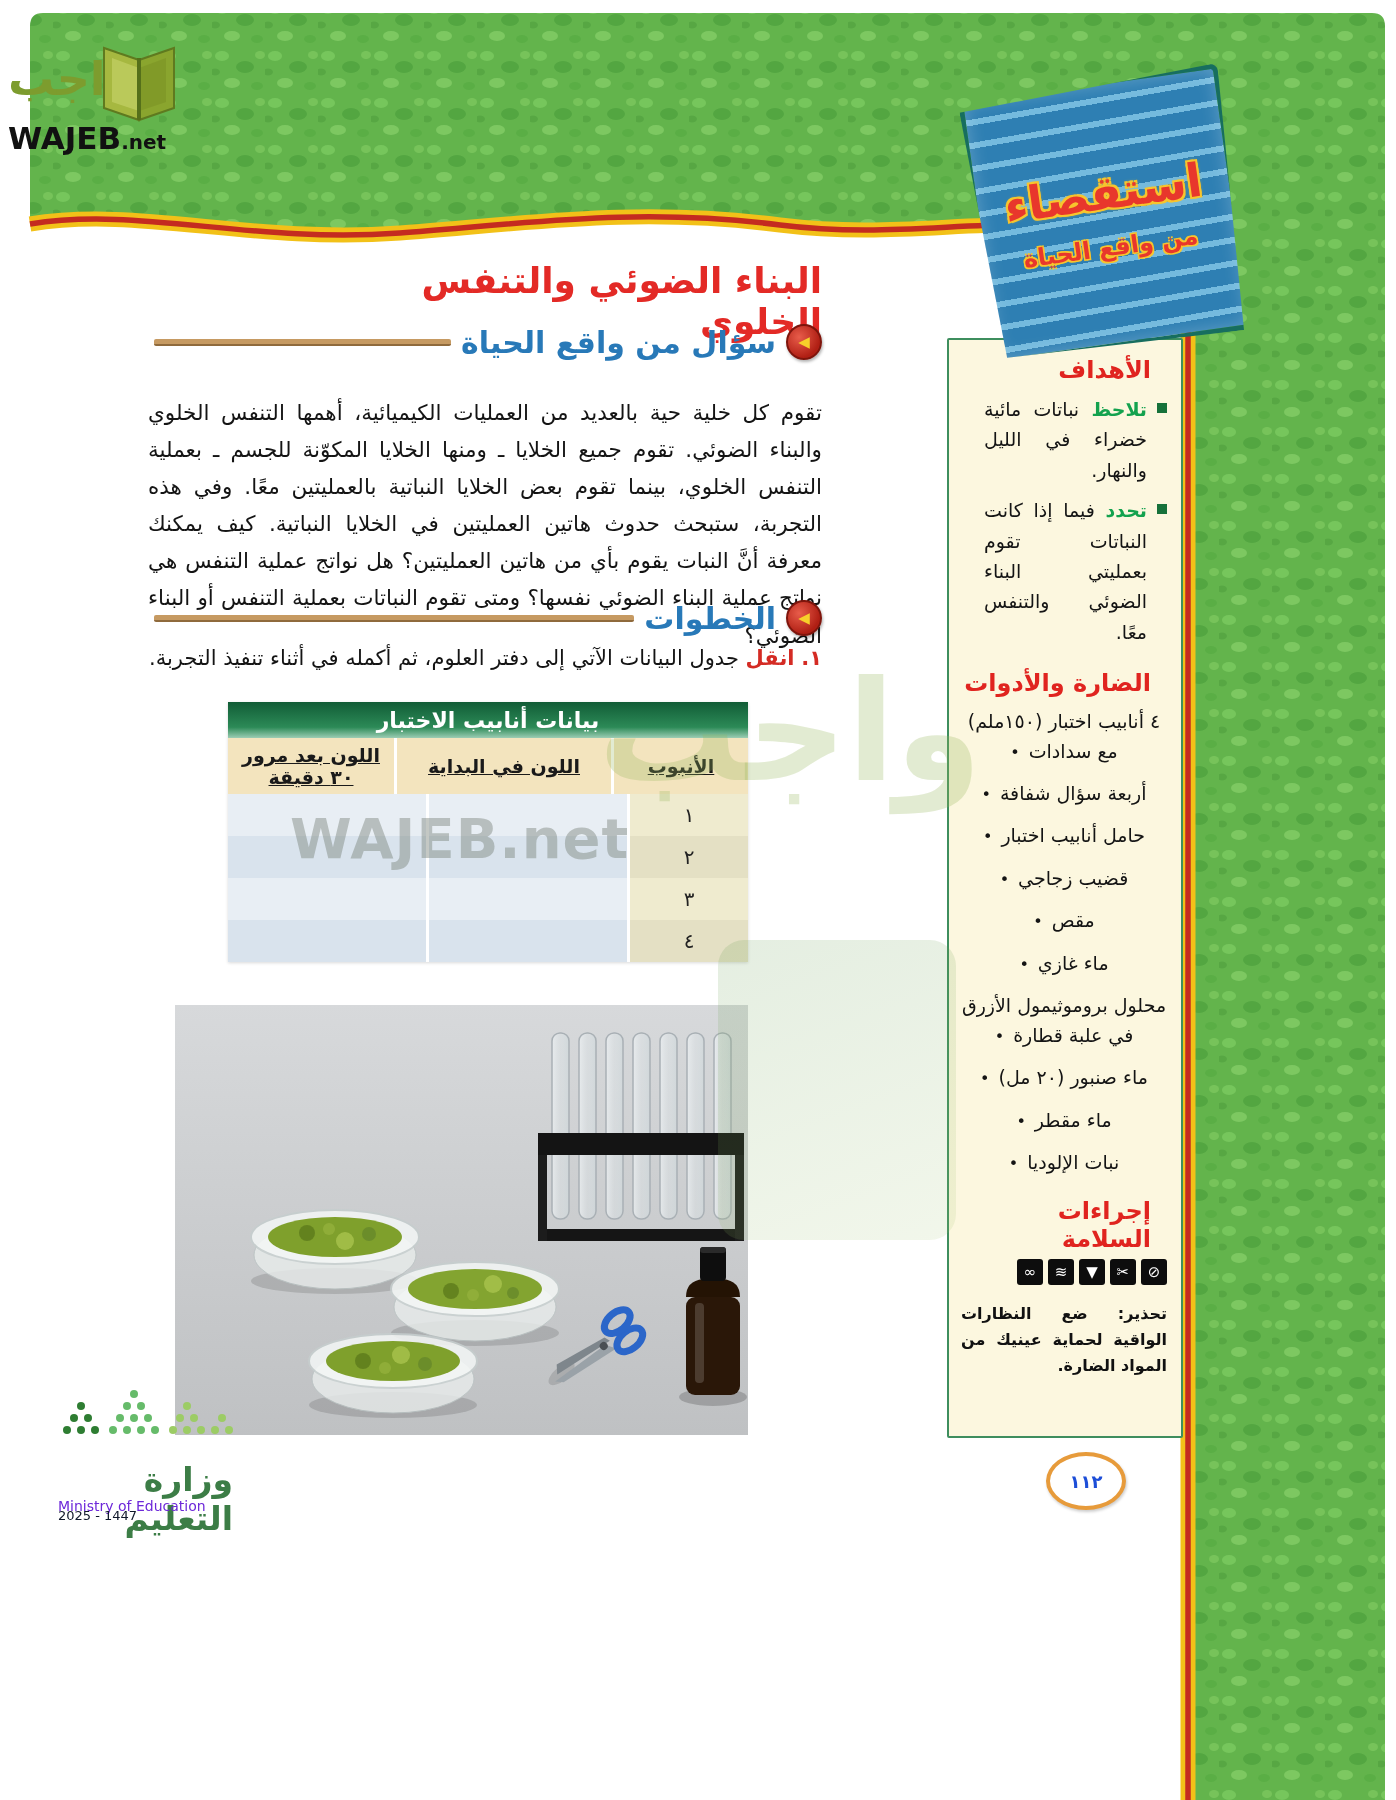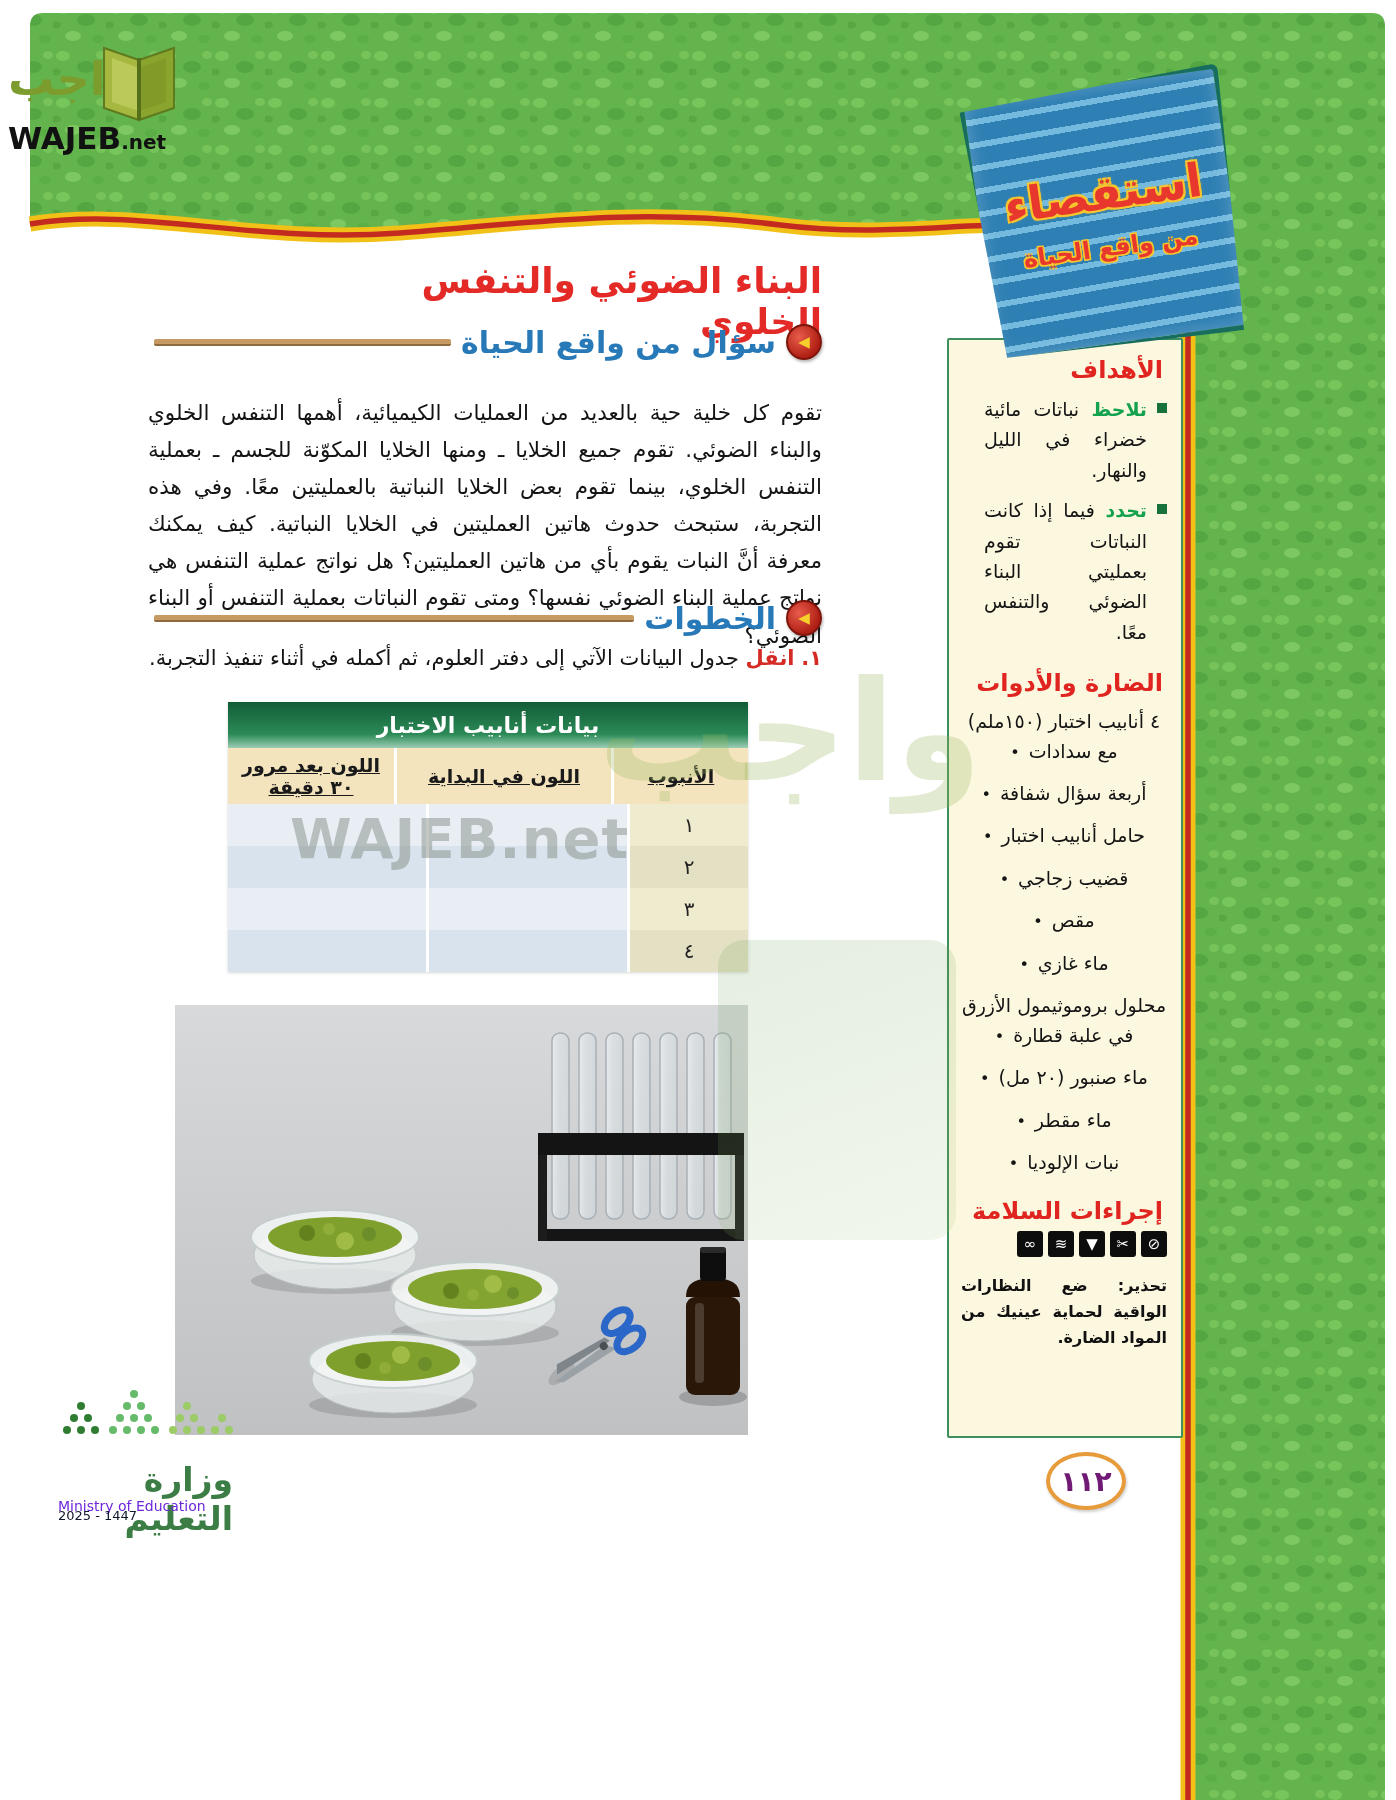--- a/index.html
+++ b/index.html
@@ -44,41 +44,41 @@
     background:radial-gradient(circle at 35% 35%, #e85c4a, #b01f14 70%);
     border:2px solid #7e150c;display:flex;align-items:center;justify-content:center;
     color:#f7cf2a;font-size:15px;box-shadow:1px 2px 3px rgba(0,0,0,.3);}
   .body-par{left:148px;top:372px;width:674px;z-index:3;direction:rtl;text-align:justify;
     font-size:21.5px;line-height:1.73;color:#141414;}
   .step-line{left:148px;top:646px;width:674px;z-index:3;direction:rtl;text-align:right;
     font-size:21px;color:#141414;}
   .step-num,.step-verb{color:#d42b24;font-weight:bold;}
   
   .dtable{left:228px;top:702px;width:520px;z-index:3;direction:rtl;box-shadow:0 1px 3px rgba(0,0,0,.15);}
-  .dtable .titlebar{height:46px;display:flex;align-items:center;justify-content:center;
+  .dtable .titlebar{height:36px;display:flex;align-items:center;justify-content:center;
     background:linear-gradient(180deg,#115c36 0%,#2c8a57 70%,#9ccdb4 100%);
     color:#fff;font-size:22px;font-weight:bold;}
   .dtable .hrow{display:flex;background:#f3e4be;}
   .dtable .hcell{display:flex;align-items:center;justify-content:center;text-align:center;
     font-size:19px;font-weight:bold;color:#1a1a1a;height:56px;border-left:3px solid #fff;padding:0 8px;text-decoration:underline;}
   .dtable .hcell:last-child{border-left:none;}
   .c-tube{width:118px;flex:0 0 118px;}
   .c-mid{width:198px;flex:0 0 198px;}
   .c-left{flex:1;}
   .dtable .drow{display:flex;height:42px;}
   .dtable .dcell{border-left:3px solid #fff;}
   .dtable .dcell:last-child{border-left:none;}
   .dtable .tubecell{display:flex;align-items:center;justify-content:center;font-size:20px;color:#222;}
   .row-a .tubecell{background:#efebcf;} .row-b .tubecell{background:#e4e0c4;}
   .row-a .blank{background:#e8eef4;} .row-b .blank{background:#d9e3ed;}
   
   .sidebar{left:947px;top:338px;width:236px;height:1100px;z-index:3;
     background:#fcf7df;border:2px solid #3e8e5e;border-radius:2px;
     padding:16px 14px 10px 12px;box-sizing:border-box;direction:rtl;}
-  .sb-h{font-size:24px;font-weight:bold;color:#e0241f;margin:0 4px 10px 0;text-align:right;}
+  .sb-h{font-size:24px;font-weight:bold;color:#e0241f;margin:0 16px 10px 0;text-align:right;}
   .obj-item{position:relative;padding-right:20px;margin-bottom:10px;font-size:19px;line-height:1.6;
     text-align:justify;color:#141414;margin-left:23px;}
   .obj-item::before{content:"";position:absolute;right:0;top:9px;width:10px;height:10px;background:#16713a;}
   .kw{color:#13a24e;font-weight:bold;}
   .mat-item{font-size:19px;line-height:1.55;text-align:center;color:#141414;margin-bottom:13px;}
   .mat-item .blt{margin-right:9px;font-size:16px;}
   .safety-icons{display:flex;gap:5px;justify-content:flex-start;margin:4px 0 10px 0;}
   .sicon{width:26px;height:26px;background:#0d0d0d;color:#fff;border-radius:3px;
     display:flex;align-items:center;justify-content:center;font-size:15px;}
   .warning{font-size:16px;font-weight:bold;line-height:1.6;text-align:justify;color:#111;}
@@ -91,21 +91,21 @@
   
   .photo{left:175px;top:1005px;z-index:2;}
   
   .moe{left:55px;top:1368px;width:190px;z-index:3;}
   .moe-ar{position:absolute;left:0;top:92px;width:178px;text-align:right;direction:rtl;
     font-size:33px;font-weight:bold;color:#3c7d46;}
   .moe-en{position:absolute;left:3px;top:130px;font-size:14px;color:#6d28d9;}
   .moe-year{position:absolute;left:3px;top:140px;font-size:13px;color:#0f172a;}
   .page-oval{left:1046px;top:1452px;width:72px;height:50px;z-index:4;background:#fff;
     border:4px solid #e79b3b;border-radius:50%;display:flex;align-items:center;justify-content:center;
-    font-size:28px;font-weight:bold;color:#701a75;box-shadow:1px 2px 3px rgba(0,0,0,.2);}
+    font-size:18px;font-weight:bold;color:#1d4ed8;box-shadow:1px 2px 3px rgba(0,0,0,.2);}
 </style>
 </head>
 <body>
 
 <svg id="frame" class="abs" width="1396" height="1800" viewBox="0 0 1396 1800">
   <defs>
     <pattern id="grass" width="53" height="47" patternUnits="userSpaceOnUse">
       <rect width="53" height="47" fill="#63b44c"></rect>
       <ellipse cx="10" cy="9" rx="7" ry="5" fill="#79c95f" opacity="0.85"></ellipse>
       <ellipse cx="33" cy="20" rx="9" ry="6" fill="#4ca03c" opacity="0.7"></ellipse>

